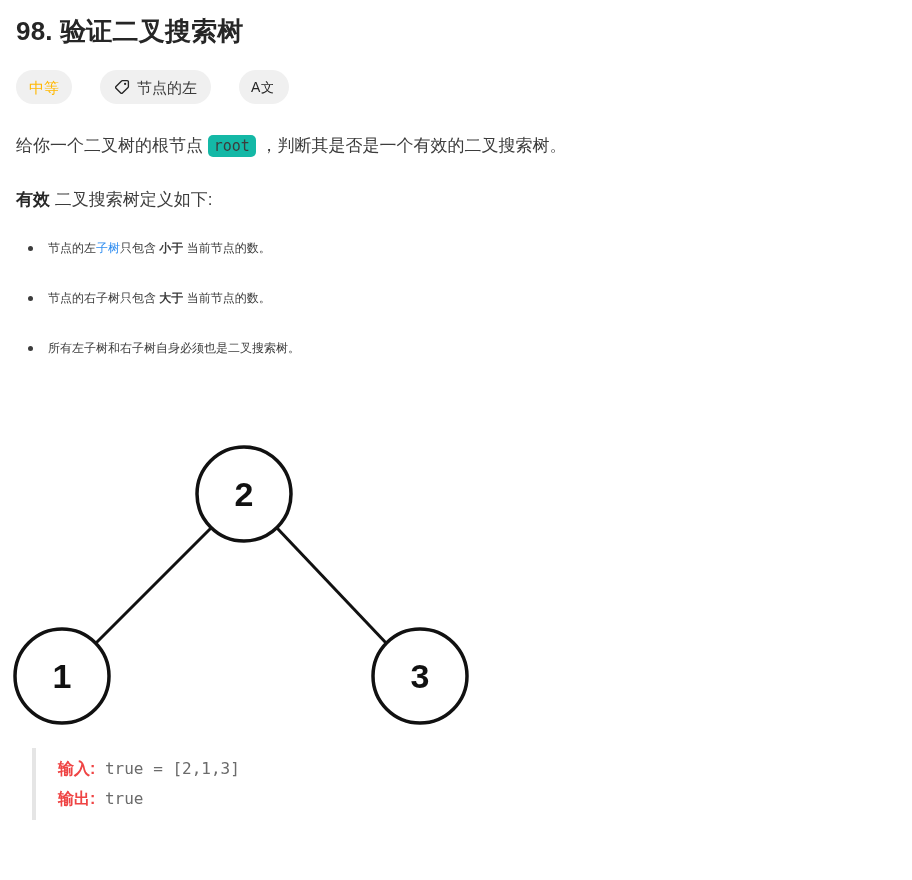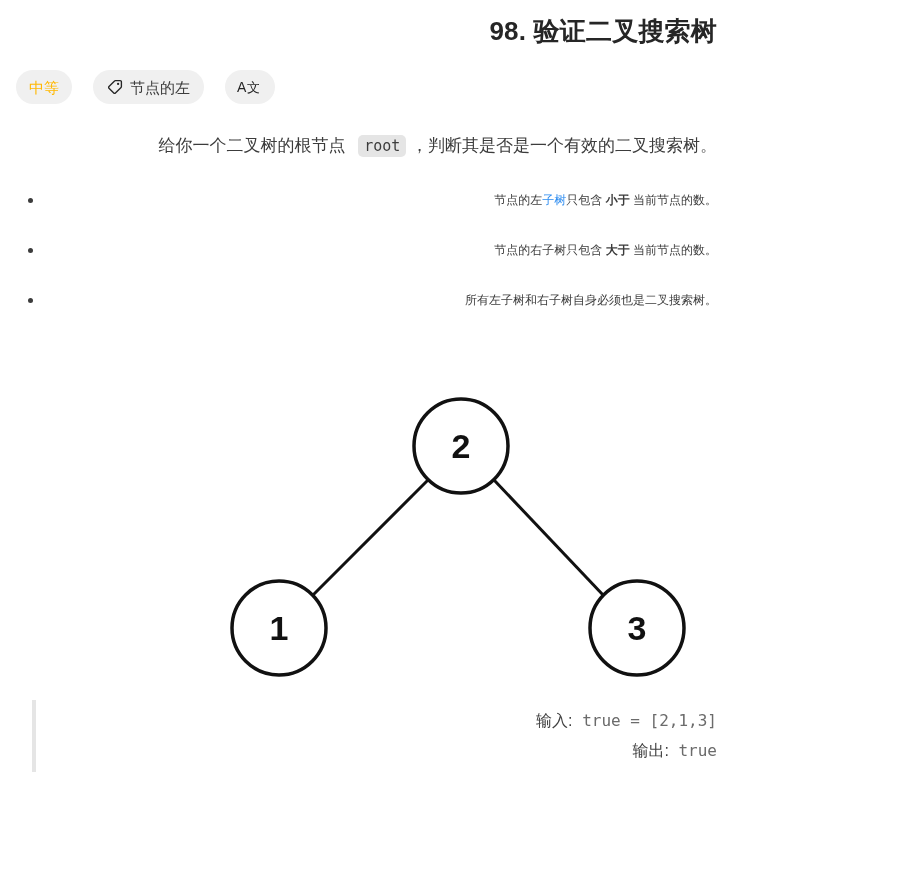--- a/index.html
+++ b/index.html
@@ -13,38 +13,37 @@
     overflow: hidden;
     font-family: "Liberation Sans", "DejaVu Sans", sans-serif;
     color: #262626;
     -webkit-font-smoothing: antialiased;
   }
 
   .page {
     padding: 14px 16px 0 16px;
     box-sizing: border-box;
     width: 733px;
-    text-align: right;
   }
 
   
   .title {
     font-size: 26px;
     line-height: 34px;
     font-weight: 700;
     color: #262626;
     letter-spacing: 0.2px;
     margin: 0 0 22px 0;
   }
 
   
   .tag-row {
     display: flex;
     align-items: center;
-    gap: 21px;
+    gap: 28px;
     margin: 0 0 28px 0;
   }
   .chip {
     display: inline-flex;
     align-items: center;
     gap: 7px;
     height: 34px;
     padding: 0 14px;
     border-radius: 17px;
     background: #f0f0f0;
@@ -73,26 +72,25 @@
     line-height: 28px;
     color: #3c3c3c;
     margin: 0 0 26px 0;
     font-weight: 400;
   }
   .para.tight { margin-bottom: 20px; }
   .para b, .bold { font-weight: 700; color: #262626; }
 
   code.inline {
     font-family: "DejaVu Sans Mono", "Liberation Mono", monospace;
-    background: #e5e5e5;
+    background: #14b8a6;
     border-radius: 5px;
     padding: 2px 6px;
     font-size: 15px;
     color: #3c3c3c;
-    margin-left: 8px;
   }
 
   a.link {
     color: #2d8cf0;
     text-decoration: none;
     cursor: pointer;
   }
 
   ul.bullets {
     list-style: none;
@@ -143,22 +141,22 @@
     padding: 6px 0 6px 22px;
     margin: 12px 0 0 16px;
     font-family: "DejaVu Sans Mono", "Liberation Mono", monospace;
     font-size: 16px;
     line-height: 30px;
     color: #6b6b6b;
     white-space: pre;
   }
   .code-block .key {
     font-family: "Liberation Sans", "DejaVu Sans", sans-serif;
-    font-weight: 400;
-    color: #404040;
+    font-weight: 700;
+    color: #ef4444;
   }
 </style>
 </head>
 <body>
 
 <div class="page">
 
   <h1 class="title">98. 验证二叉搜索树</h1>
 
   <div class="tag-row">
@@ -186,20 +184,23 @@
         </svg>
       </span>
     </div>
 
   </div>
 
   <p class="para">
     <span>给你一个二叉树的根节点 </span><code class="inline">root</code><span> ，判断其是否是一个有效的二叉搜索树。</span>
   </p>
 
+  <p class="para tight">
+    <b>有效</b><span> 二叉搜索树定义如下:</span>
+  </p>
 
   <ul class="bullets">
     <li>
       <span>节点的左</span><a class="link">子树</a><span>只包含 </span><b>小于</b><span> 当前节点的数。</span>
     </li>
     <li>
       <span>节点的右子树只包含 </span><b>大于</b><span> 当前节点的数。</span>
     </li>
     <li>
       <span>所有左子树和右子树自身必须也是二叉搜索树。</span>

